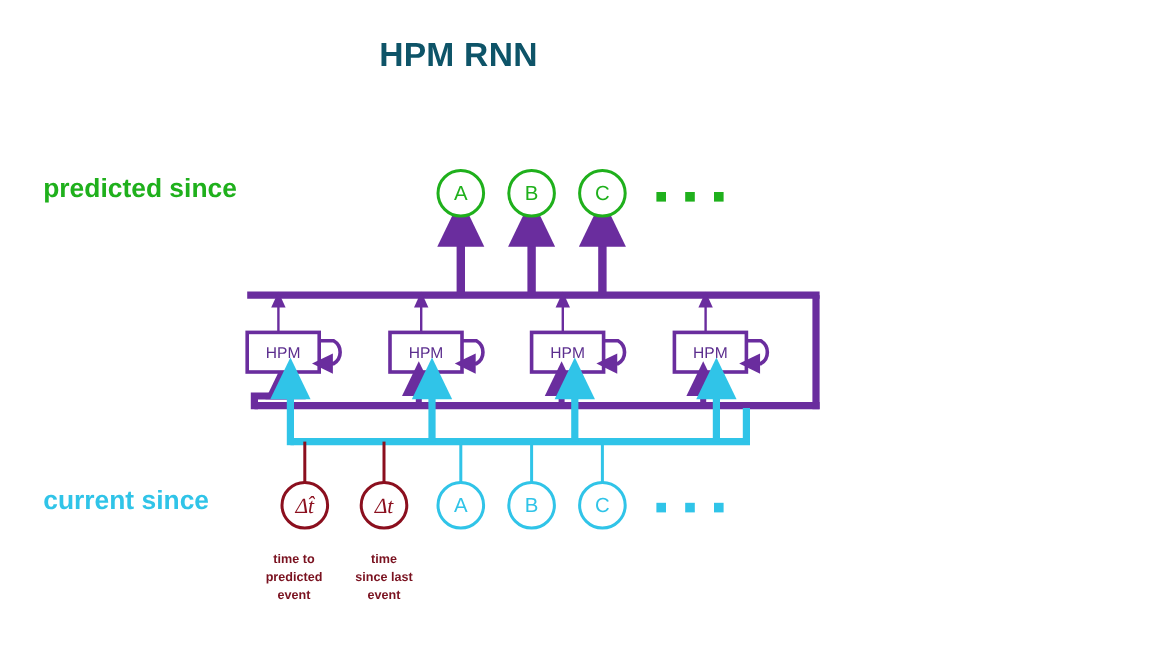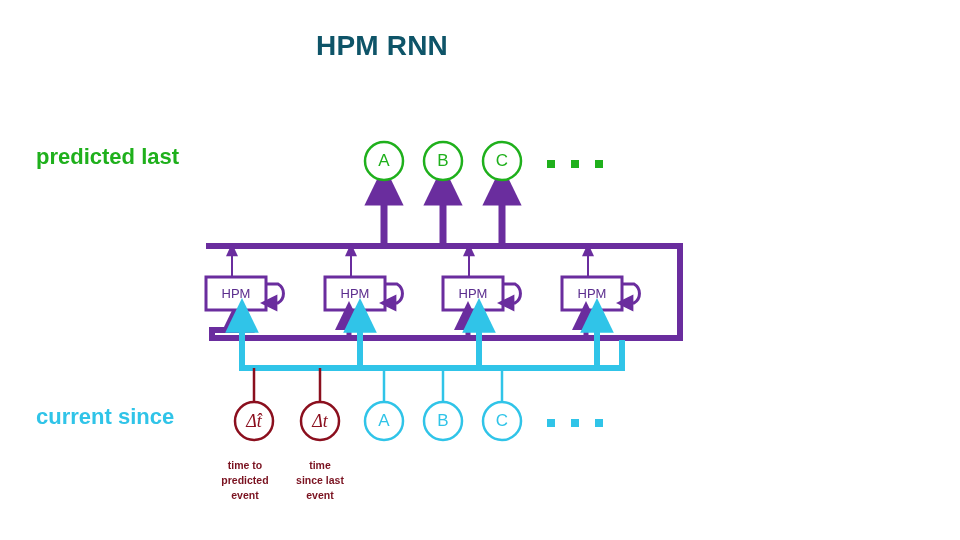--- a/index.html
+++ b/index.html
@@ -89,21 +89,21 @@
     text-anchor: middle;
   }
 </style>
 </head>
 <body>
 
 <div id="slide">
 
   <div class="slide-title">HPM RNN</div>
 
-  <div class="side-label" id="predicted-event-label">predicted last</div>
+  <div class="side-label" id="predicted-event-label">predicted since</div>
 
   <div class="side-label" id="current-event-label">current since</div>
 
   <svg id="diagram" viewBox="0 0 960 540">
     <defs>
       <marker id="arrowPurpleThick" markerWidth="7" markerHeight="7" refX="3.2" refY="3.2" orient="auto" markerUnits="strokeWidth">
         <path d="M0.4,0.4 L6.2,3.2 L0.4,6.0 z" fill="#6A2D9E"></path>
       </marker>
       <marker id="arrowPurpleThin" markerWidth="8" markerHeight="8" refX="3.6" refY="3.6" orient="auto" markerUnits="strokeWidth">
         <path d="M0.5,0.6 L7.0,3.6 L0.5,6.6 z" fill="#6A2D9E"></path>

